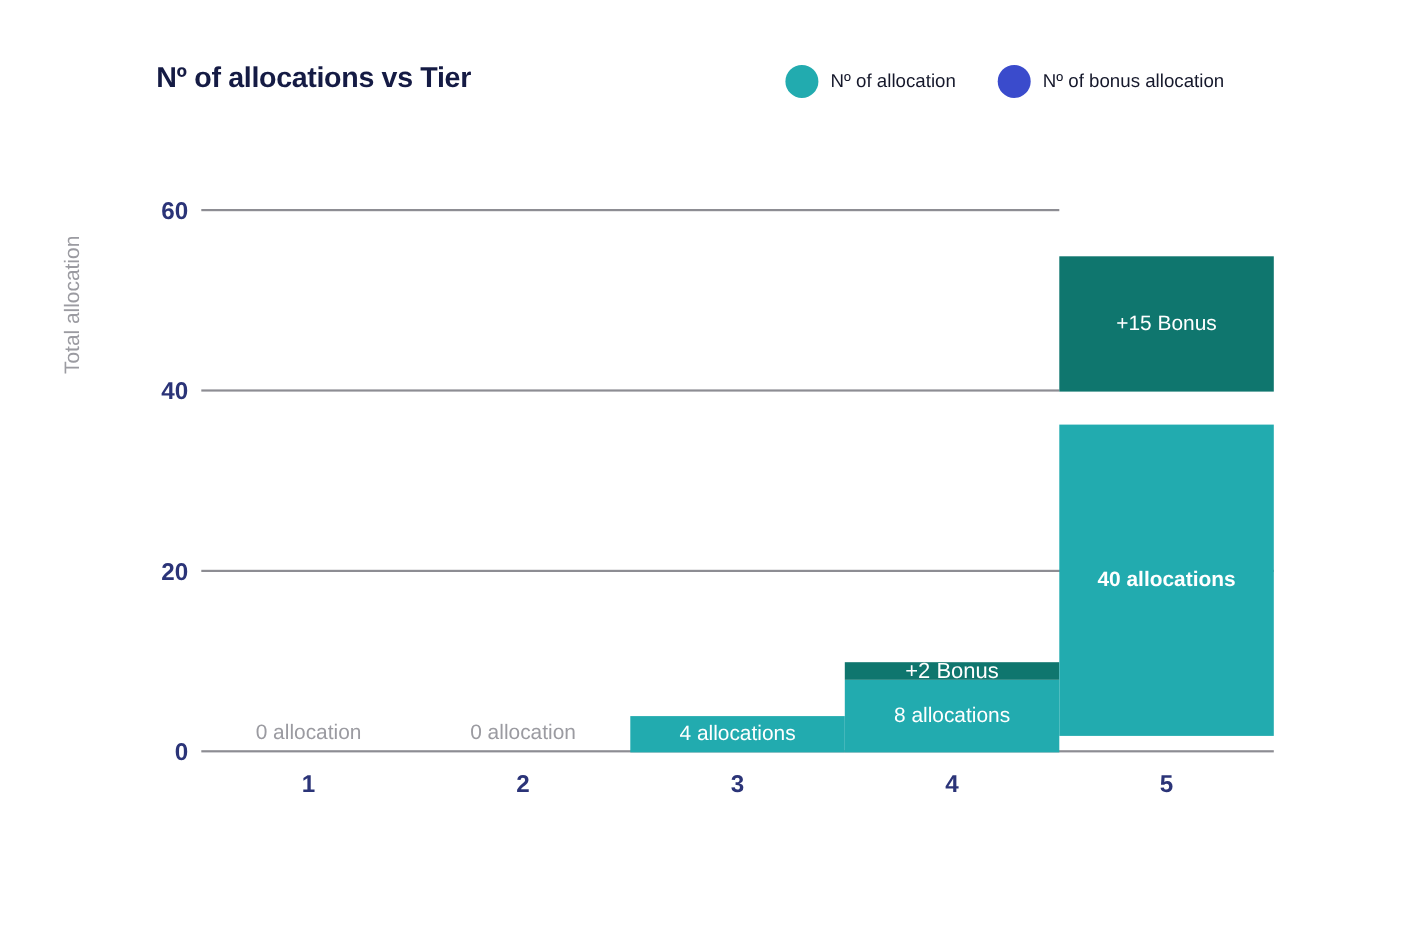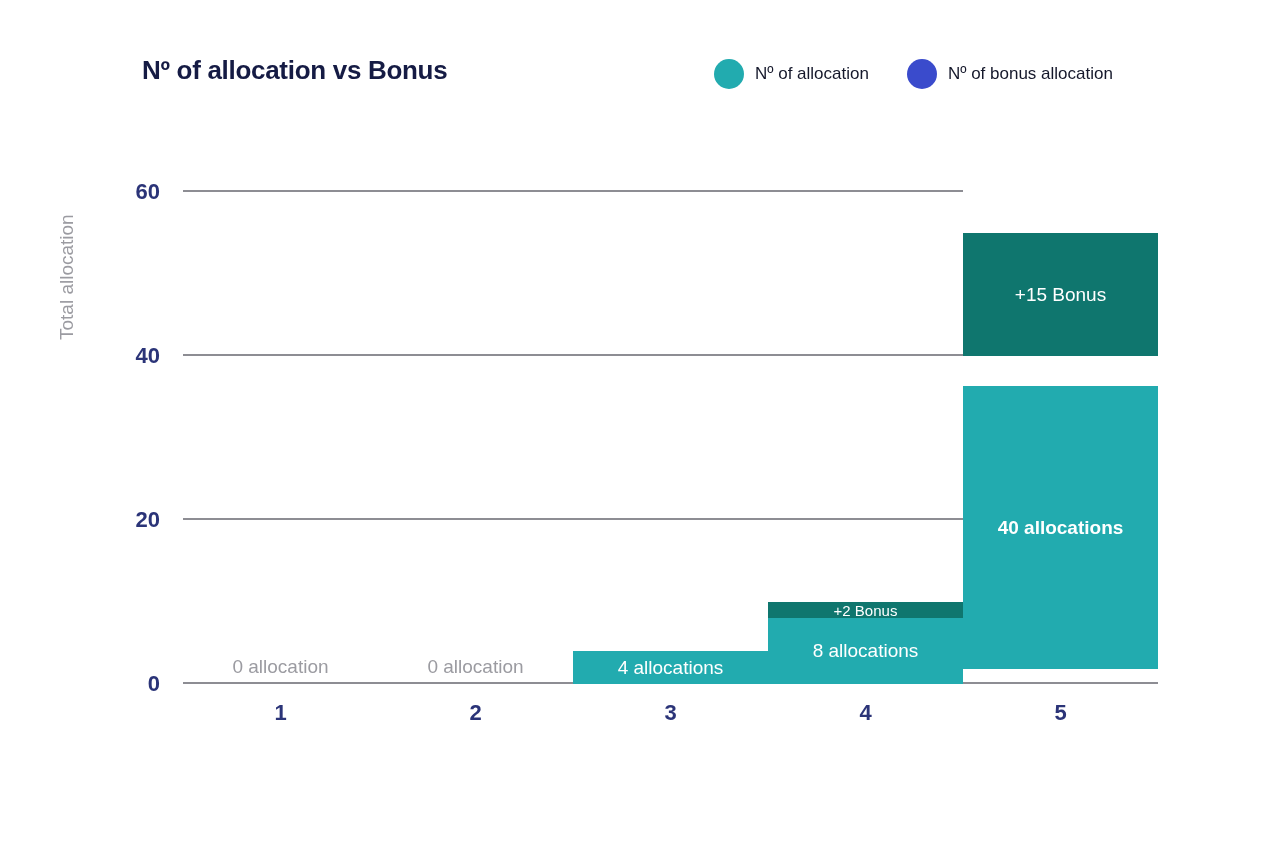--- a/index.html
+++ b/index.html
@@ -70,21 +70,21 @@
   .gridline {
     position: absolute;
     left: 0;
     height: 2px;
     background: #8d8d93;
   }
 
   .ytick {
     position: absolute;
     right: 100%;
-    margin-right: 23px;
+    margin-right: 12px;
     transform: translateY(-50%);
     font-size: 22px;
     font-weight: bold;
     color: #2b3478;
     white-space: nowrap;
   }
 
   .bar {
     position: absolute;
     bottom: 0;
@@ -99,21 +99,21 @@
   }
   .seg-base { background: #22abaf; }
   .seg-bonus { background: #0f766e; }
 
   .seg-label {
     color: #ffffff;
     font-size: 19px;
     white-space: nowrap;
     text-align: center;
   }
-  .seg-label.small { font-size: 15px; }
+  .seg-label.small { font-size: 20px; }
 
   .zero-label {
     position: absolute;
     bottom: 4px;
     width: 100%;
     text-align: center;
     font-size: 19px;
     color: #9b9ba1;
     white-space: nowrap;
   }
@@ -148,21 +148,21 @@
     transform: rotate(-90deg);
     transform-origin: left top;
     white-space: nowrap;
   }
 </style>
 </head>
 <body>
 
 <div id="page">
 
-  <div class="chart-title">Nº of allocation vs Bonus</div>
+  <div class="chart-title">Nº of allocations vs Tier</div>
 
   <div class="legend">
     <div class="legend-item">
       <span class="legend-dot" style="background:#22abaf"></span>
       <span class="legend-label">Nº of allocation</span>
     </div>
     <div class="legend-item">
       <span class="legend-dot" style="background:#3a4bcc"></span>
       <span class="legend-label">Nº of bonus allocation</span>
     </div>

